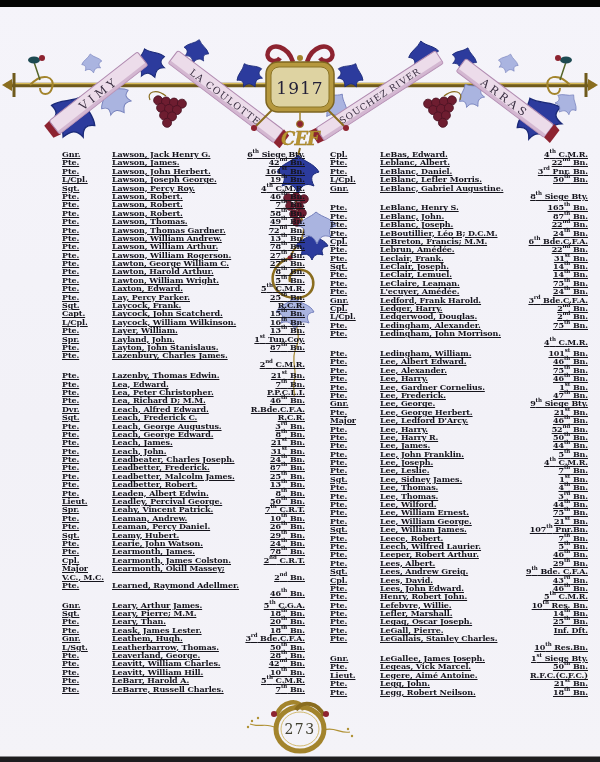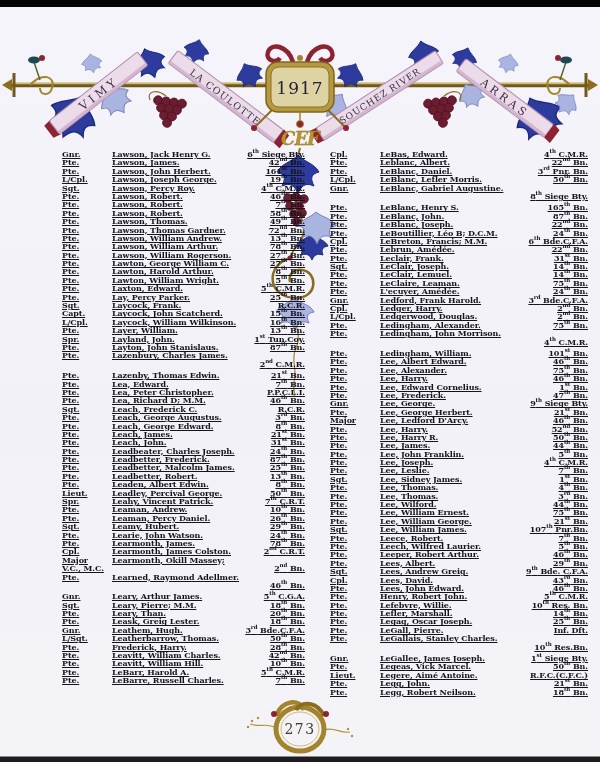--- a/index.html
+++ b/index.html
@@ -303,20 +303,25 @@
         <span class="rank">Pte.</span>
         <span class="nm">Lea, Peter Christopher.</span>
         <span class="un">P.P.C.L.I.</span>
       </div>
       <div class="row">
         <span class="rank">Pte.</span>
         <span class="nm">Lea, Richard D; M.M.</span>
         <span class="un">46<sup>th</sup> Bn.</span>
       </div>
       <div class="row">
+        <span class="rank">Dvr.</span>
+        <span class="nm">Leach, Alfred Edward.</span>
+        <span class="un">R.Bde.C.F.A.</span>
+      </div>
+      <div class="row">
         <span class="rank">Sgt.</span>
         <span class="nm">Leach, Frederick C.</span>
         <span class="un">R.C.R.</span>
       </div>
       <div class="row">
         <span class="rank">Pte.</span>
         <span class="nm">Leach, George Augustus.</span>
         <span class="un">3<sup>rd</sup> Bn.</span>
       </div>
       <div class="row">
@@ -424,36 +429,36 @@
         <span class="nm">Leary, Pierre; M.M.</span>
         <span class="un">18<sup>th</sup> Bn.</span>
       </div>
       <div class="row">
         <span class="rank">Pte.</span>
         <span class="nm">Leary, Than.</span>
         <span class="un">20<sup>th</sup> Bn.</span>
       </div>
       <div class="row">
         <span class="rank">Pte.</span>
-        <span class="nm">Leask, Greig Lester.</span>
+        <span class="nm">Leask, James Lester.</span>
         <span class="un">18<sup>th</sup> Bn.</span>
       </div>
       <div class="row">
         <span class="rank">Gnr.</span>
         <span class="nm">Leathem, Hugh.</span>
         <span class="un">3<sup>rd</sup> Bde.C.F.A.</span>
       </div>
       <div class="row">
         <span class="rank">L/Sgt.</span>
         <span class="nm">Leatherbarrow, Thomas.</span>
         <span class="un">50<sup>th</sup> Bn.</span>
       </div>
       <div class="row">
         <span class="rank">Pte.</span>
-        <span class="nm">Frederick, Harry.</span>
+        <span class="nm">Leaverland, George.</span>
         <span class="un">28<sup>th</sup> Bn.</span>
       </div>
       <div class="row">
         <span class="rank">Pte.</span>
         <span class="nm">Leavitt, William Charles.</span>
         <span class="un">42<sup>nd</sup> Bn.</span>
       </div>
       <div class="row">
         <span class="rank">Pte.</span>
         <span class="nm">Leavitt, William Hill.</span>
@@ -595,21 +600,21 @@
         <span class="nm">Lee, Alexander.</span>
         <span class="un">75<sup>th</sup> Bn.</span>
       </div>
       <div class="row">
         <span class="rank">Pte.</span>
         <span class="nm">Lee, Harry.</span>
         <span class="un">46<sup>th</sup> Bn.</span>
       </div>
       <div class="row">
         <span class="rank">Pte.</span>
-        <span class="nm">Lee, Edward Cornelius.</span>
+        <span class="nm">Lee, Gardner Cornelius.</span>
         <span class="un">1<sup>st</sup> Bn.</span>
       </div>
       <div class="row">
         <span class="rank">Pte.</span>
         <span class="nm">Lee, Frederick.</span>
         <span class="un">47<sup>th</sup> Bn.</span>
       </div>
       <div class="row">
         <span class="rank">Gnr.</span>
         <span class="nm">Lee, George.</span>

